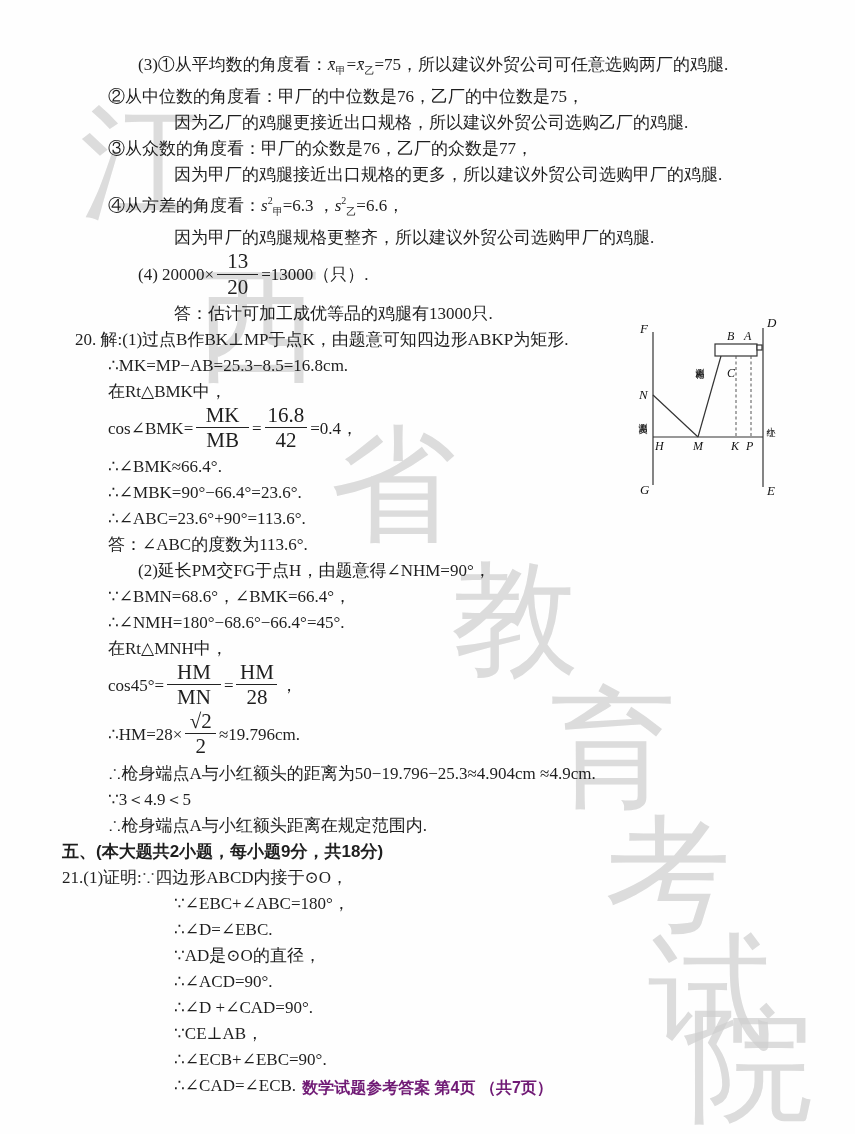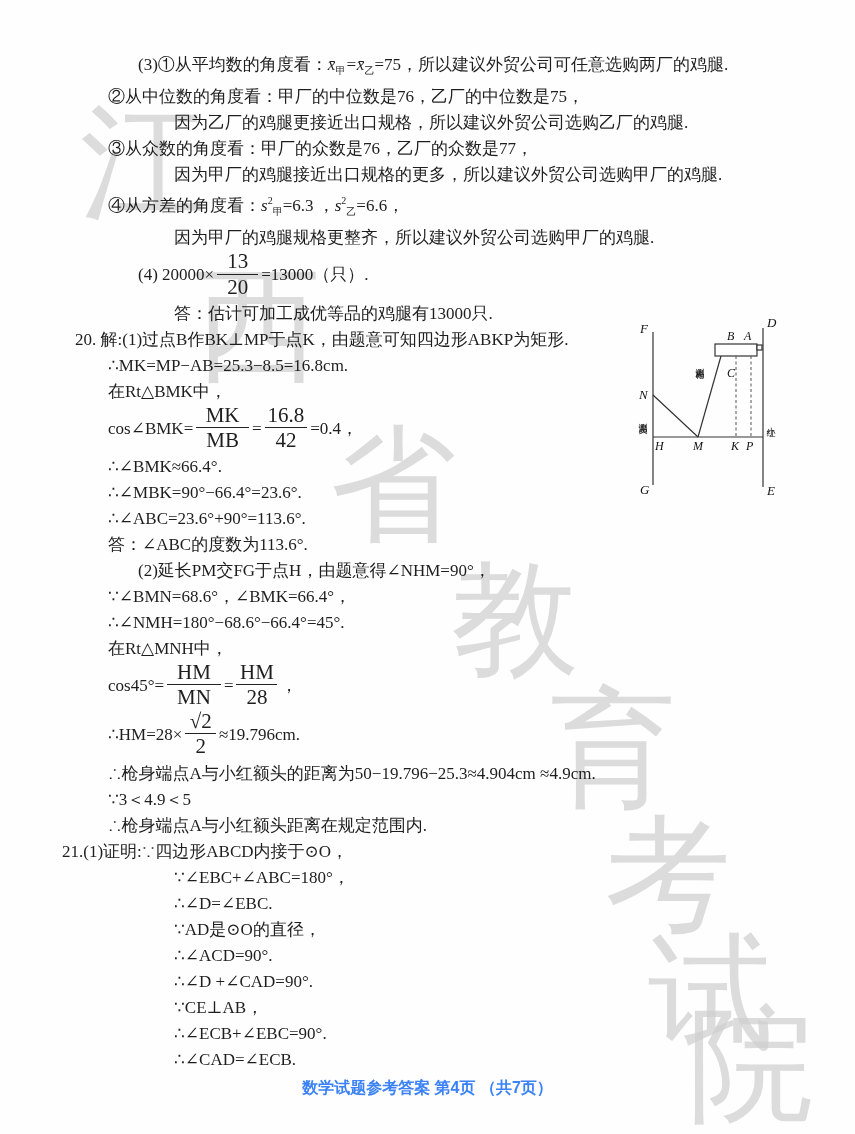--- a/index.html
+++ b/index.html
@@ -36,21 +36,21 @@
   .diagram .solid { stroke:#333; stroke-width:1.2; fill:none; }
   .diagram .dash  { stroke:#555; stroke-width:1; stroke-dasharray:3,2.5; fill:none; }
   .diagram .gun   { fill:#fff; stroke:#333; stroke-width:1.2; }
   .diagram .lbl   { font-family:"Liberation Serif","DejaVu Serif",serif; font-style:italic; font-size:13px; fill:#111; }
   .diagram .sm    { font-size:12px; }
   .diagram .cjk   { font-family:"Liberation Sans","DejaVu Sans",sans-serif; font-style:normal; font-size:9px; fill:#111; }
   .diagram .vert  { writing-mode:vertical-rl; text-orientation:upright; letter-spacing:1px; }
   .footer {
     position:absolute; left:0; right:0; top:1078px; z-index:1;
     text-align:center; font-size:16px; font-weight:bold;
-    font-family:"Liberation Sans","DejaVu Sans",sans-serif; color:#3b82f6;
+    font-family:"Liberation Sans","DejaVu Sans",sans-serif; color:#701a75;
   }
 </style>
 </head>
 <body>
 
 <div class="page">
 
   <div class="watermark">
       <span class="wm-char" style="left: 80px; top: 100px;">江</span>
       <span class="wm-char" style="left: 195px; top: 262px;">西</span>
@@ -100,20 +100,21 @@
           <span class="num">HM</span>
           <span class="den">28</span>
         </span><span>，</span></div>
       <div class="line ind3"><span>∴HM=28×</span><span class="frac">
           <span class="num">√2</span>
           <span class="den">2</span>
         </span><span>≈19.796cm.</span></div>
       <div class="line ind3"><span>∴枪身端点A与小红额头的距离为50−19.796−25.3≈4.904cm ≈4.9cm.</span></div>
       <div class="line ind3"><span>∵3＜4.9＜5</span></div>
       <div class="line ind3"><span>∴枪身端点A与小红额头距离在规定范围内.</span></div>
+      <div class="line ind0 bold"><span>五、(本大题共2小题，每小题9分，共18分)</span></div>
       <div class="line ind0"><span>21.(1)证明:∵四边形ABCD内接于⊙O，</span></div>
       <div class="line ind4"><span>∵∠EBC+∠ABC=180°，</span></div>
       <div class="line ind4"><span>∴∠D=∠EBC.</span></div>
       <div class="line ind4"><span>∵AD是⊙O的直径，</span></div>
       <div class="line ind4"><span>∴∠ACD=90°.</span></div>
       <div class="line ind4"><span>∴∠D +∠CAD=90°.</span></div>
       <div class="line ind4"><span>∵CE⊥AB，</span></div>
       <div class="line ind4"><span>∴∠ECB+∠EBC=90°.</span></div>
       <div class="line ind4"><span>∴∠CAD=∠ECB.</span></div>
     </div>

